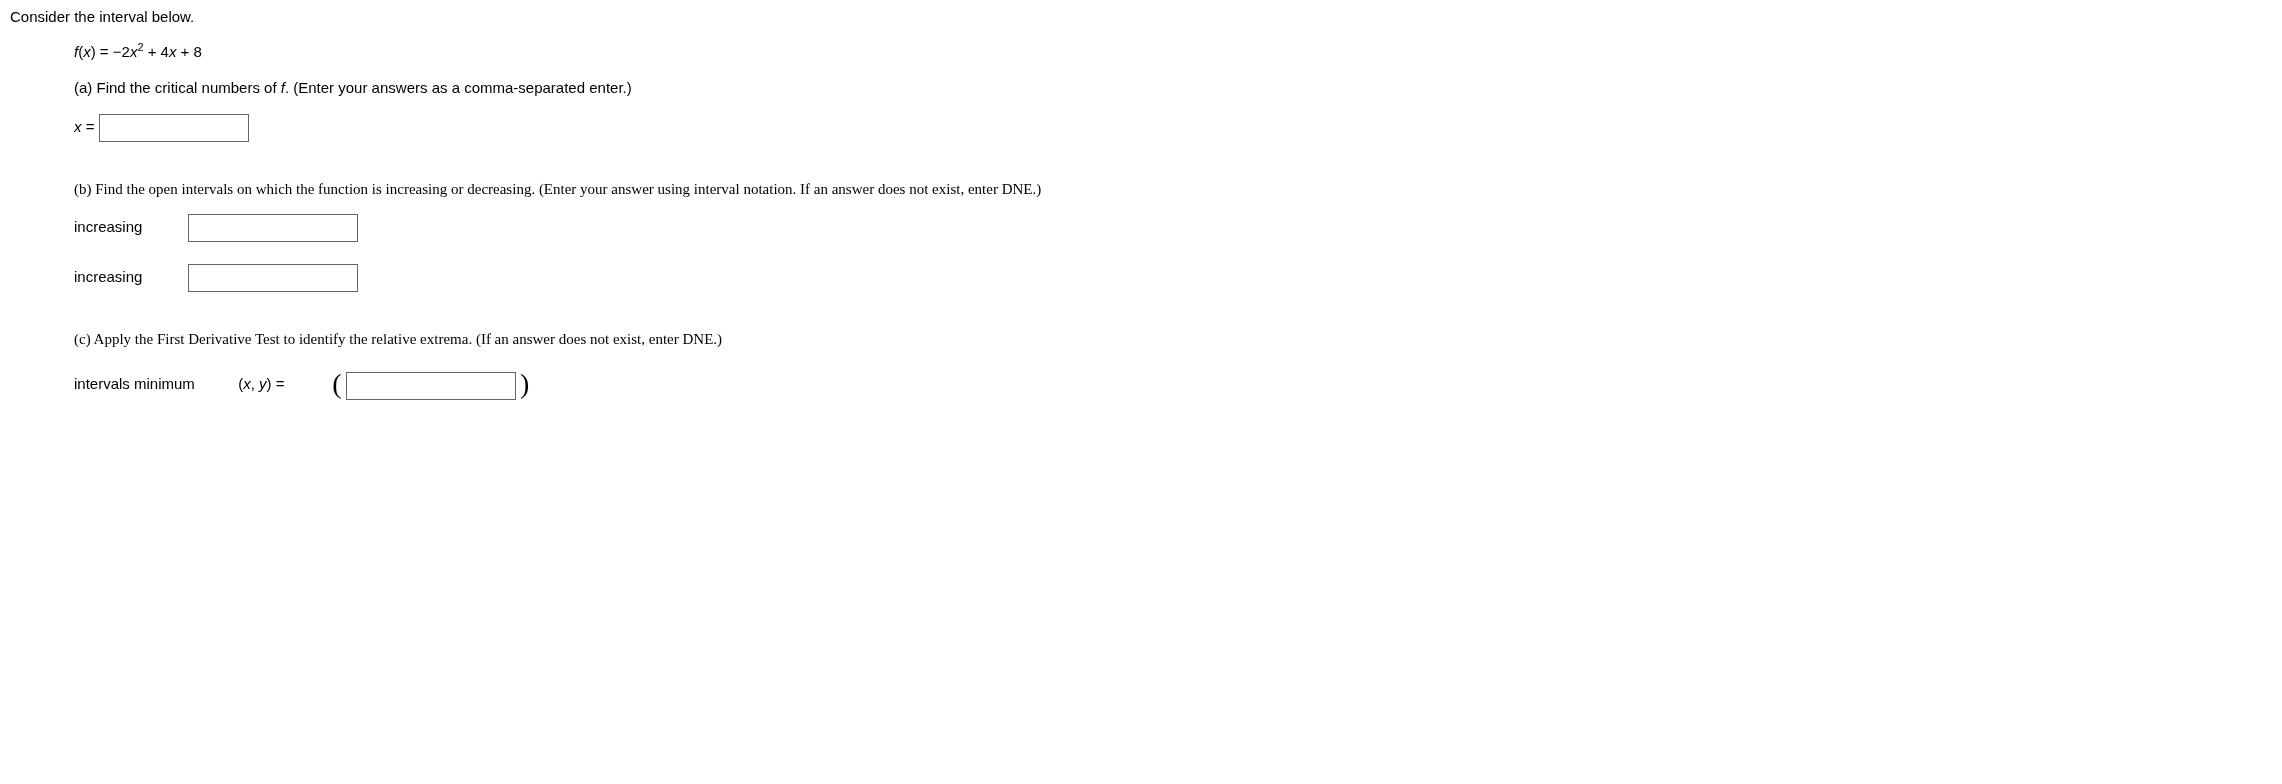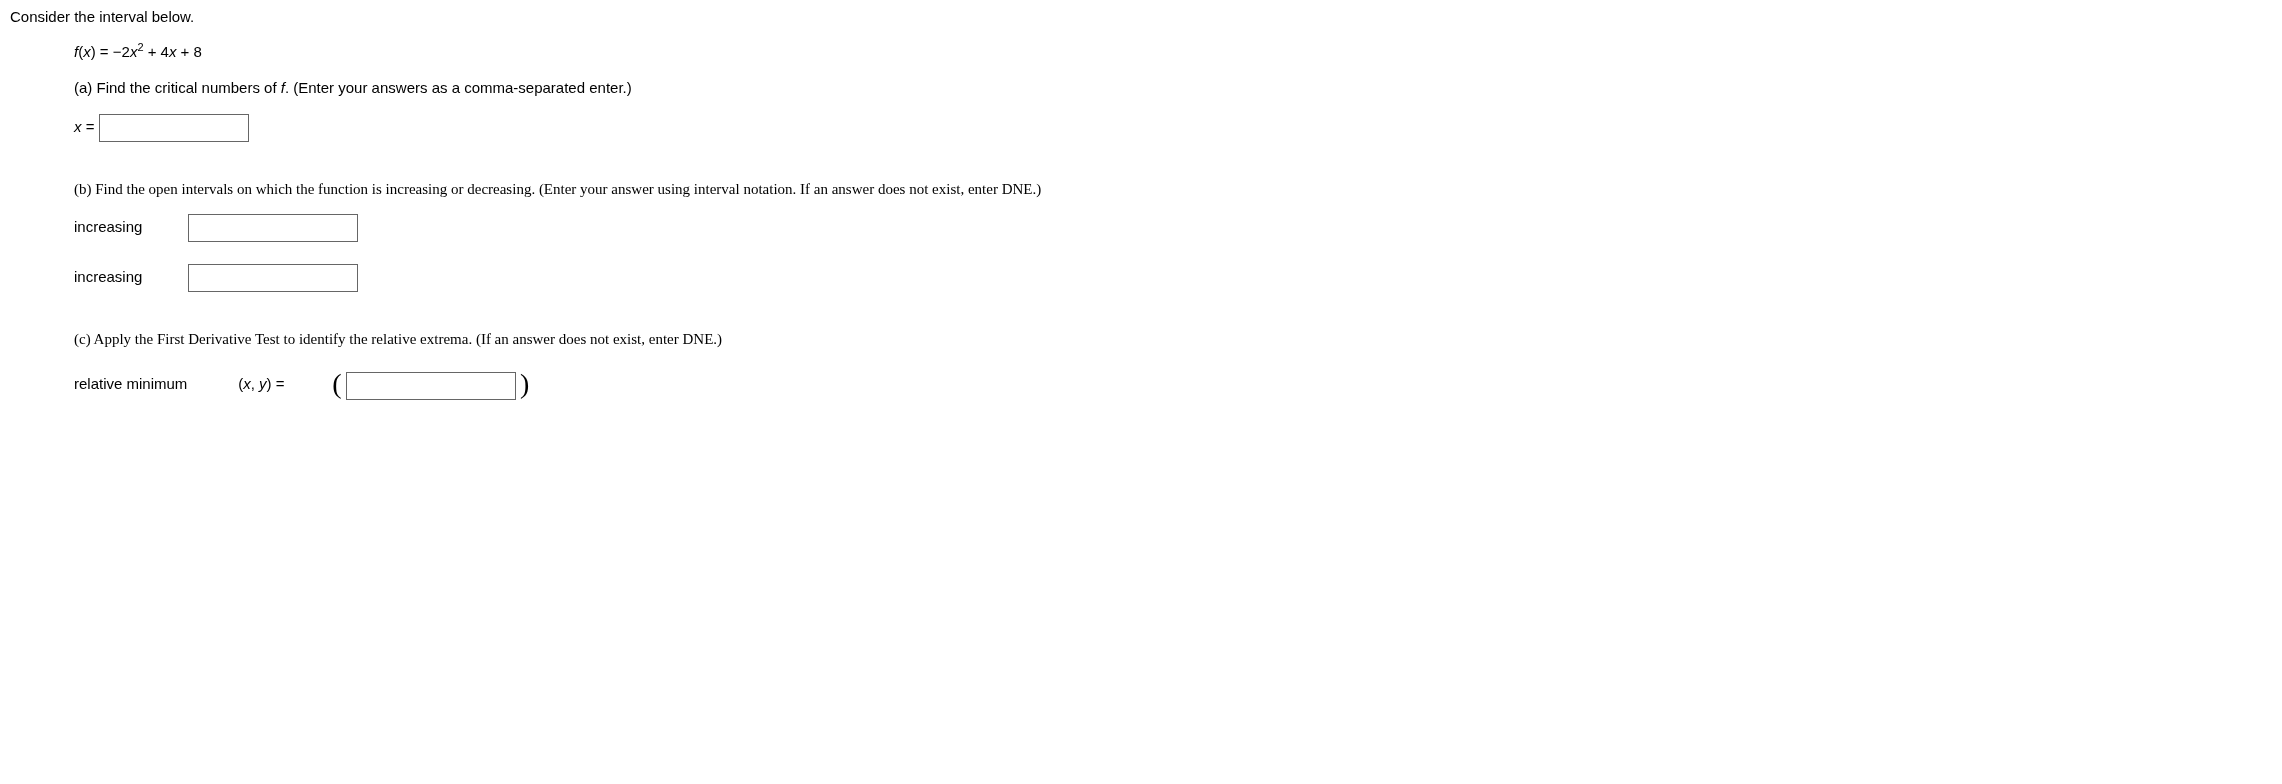--- a/index.html
+++ b/index.html
@@ -87,21 +87,21 @@
   </div>
 
   <div class="row mid-gap">
     <span class="lbl lbl-110">increasing</span>
     <input type="text" class="answer-box wide" style="">
   </div>
 
   <div class="row section-gap">(c) Apply the First Derivative Test to identify the relative extrema. (If an answer does not exist, enter DNE.)</div>
 
   <div class="row">
-    <span class="lbl lbl-160">relative minimum</span>
+    <span class="lbl lbl-160">intervals minimum</span>
     <span class="xyeq"><span>(</span><span class="italic">x</span><span>, </span><span class="italic">y</span><span>)</span><span>  =  </span></span>
     <span class="paren">(</span>
     <input type="text" class="answer-box wide" style="">
     <span class="paren">)</span>
   </div>
 
 
 </div>
 
 </body></html>

